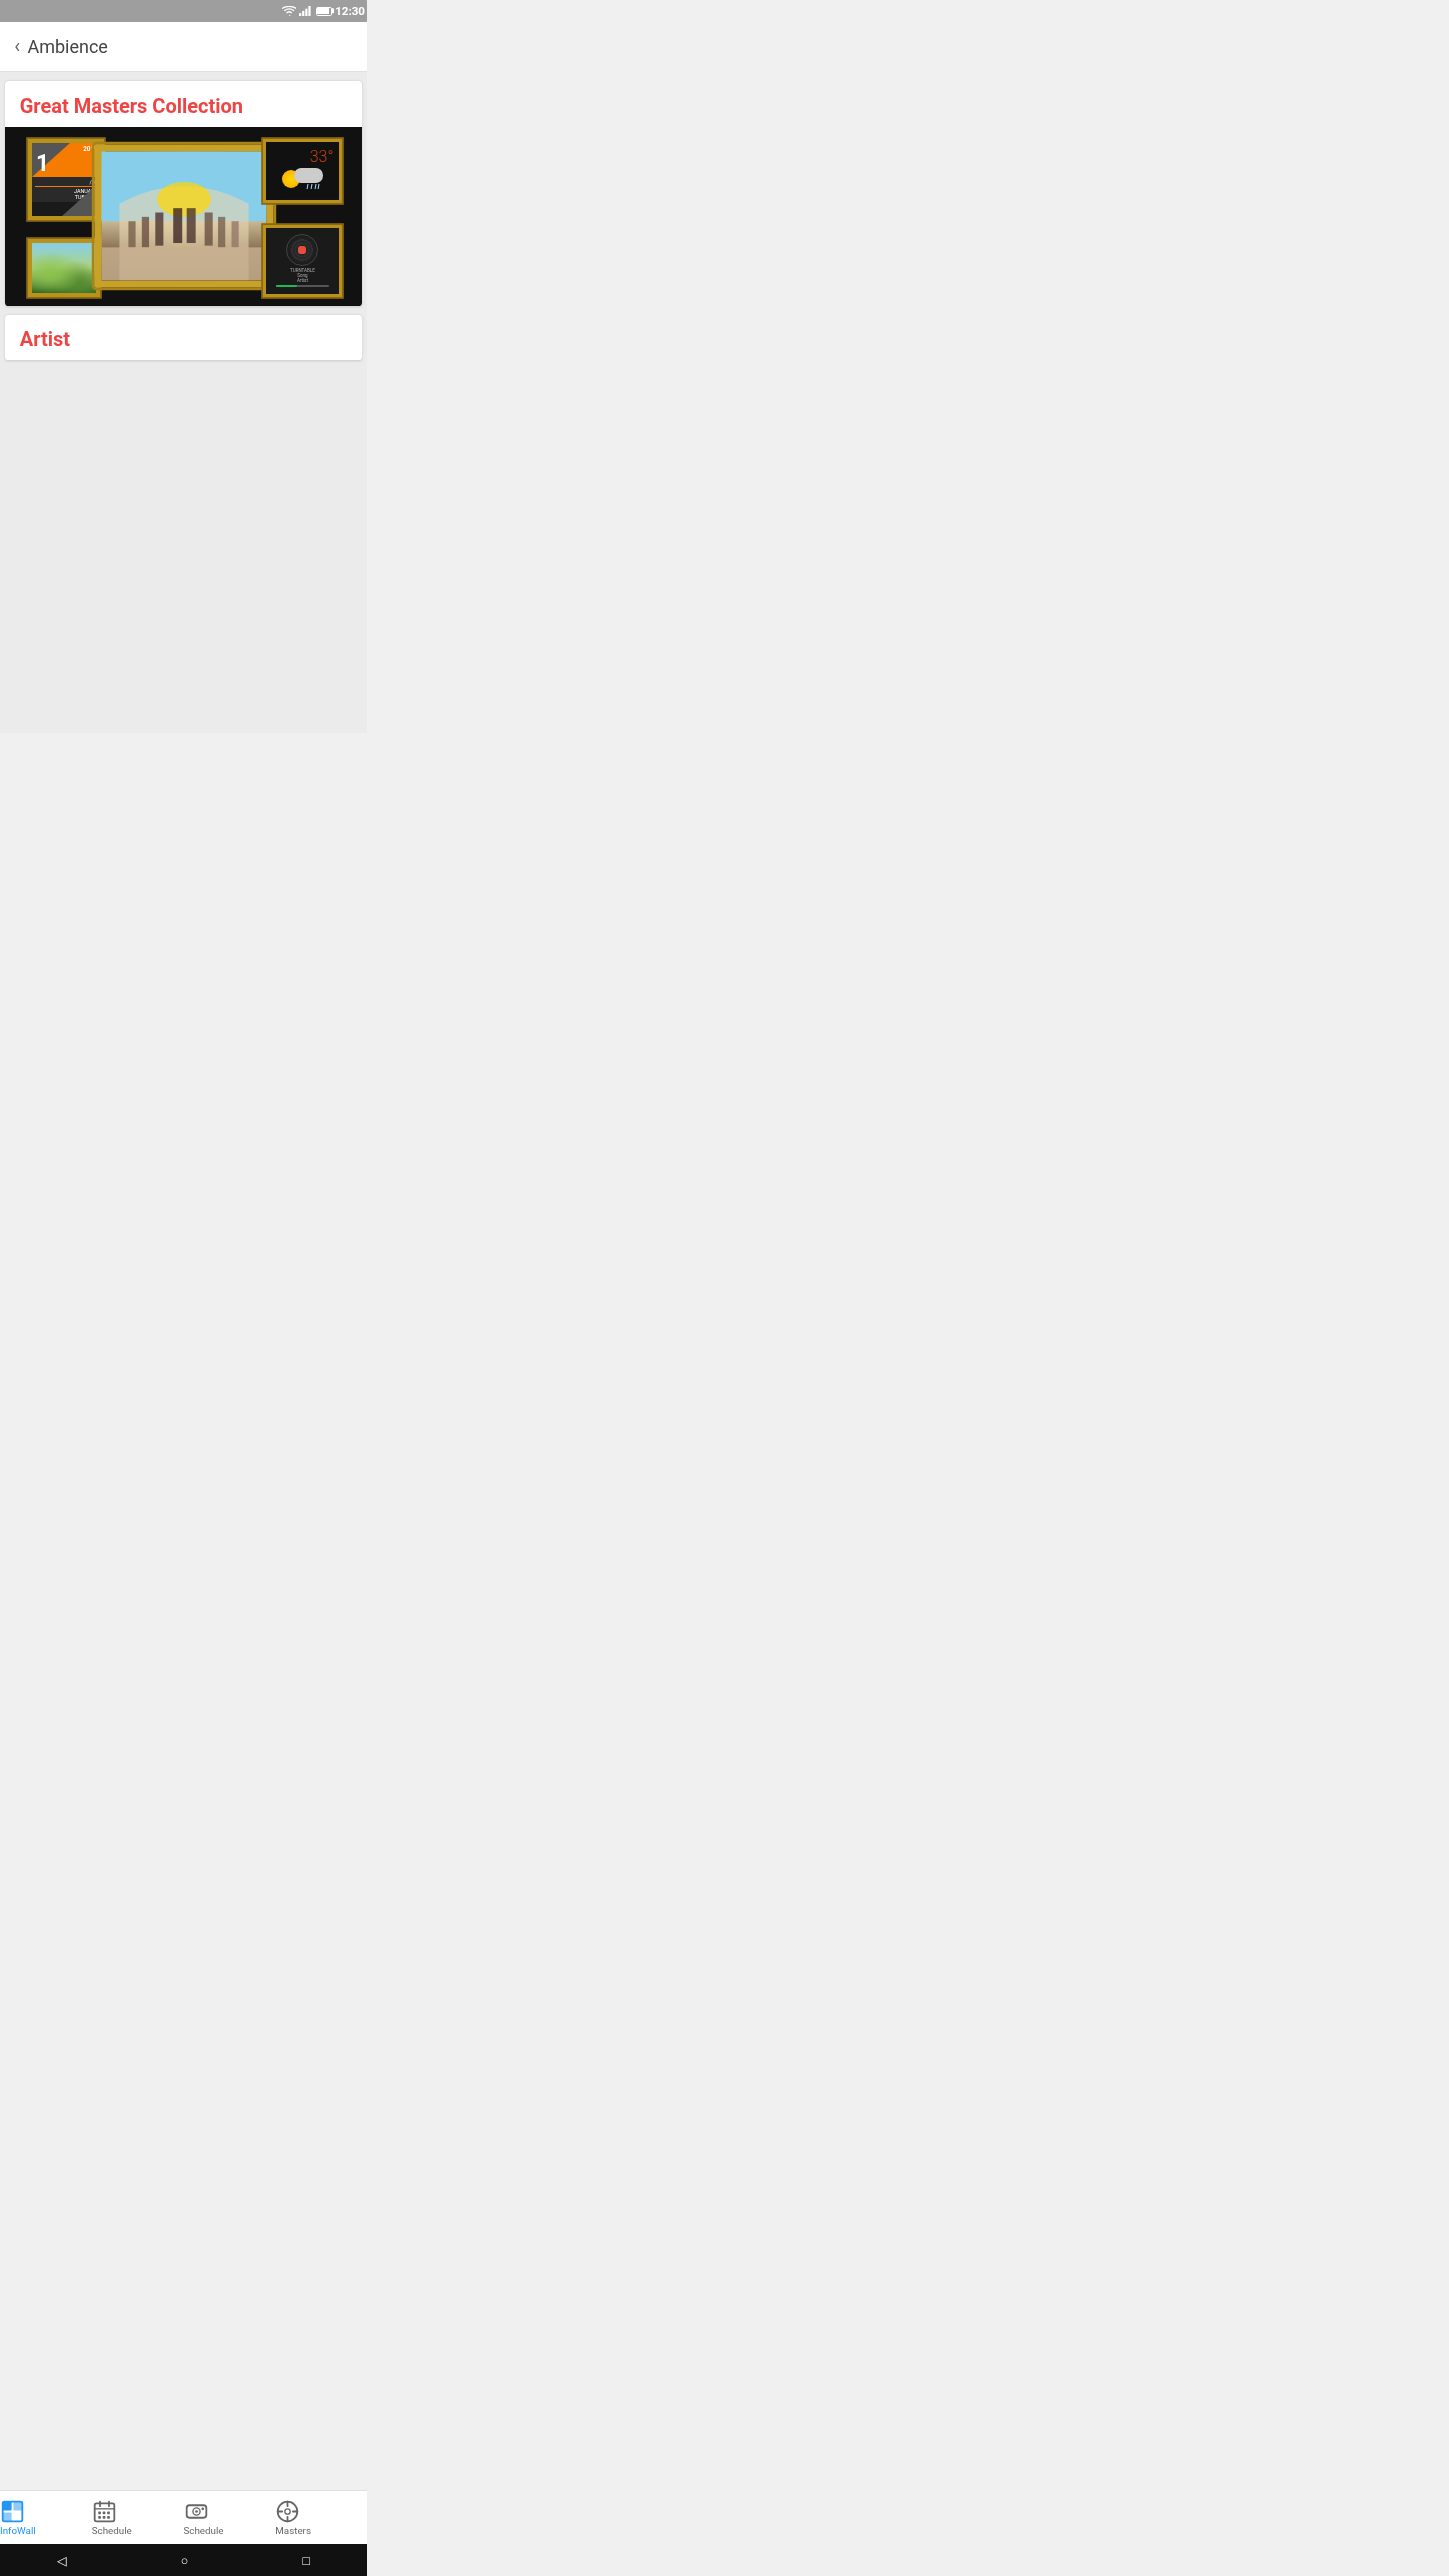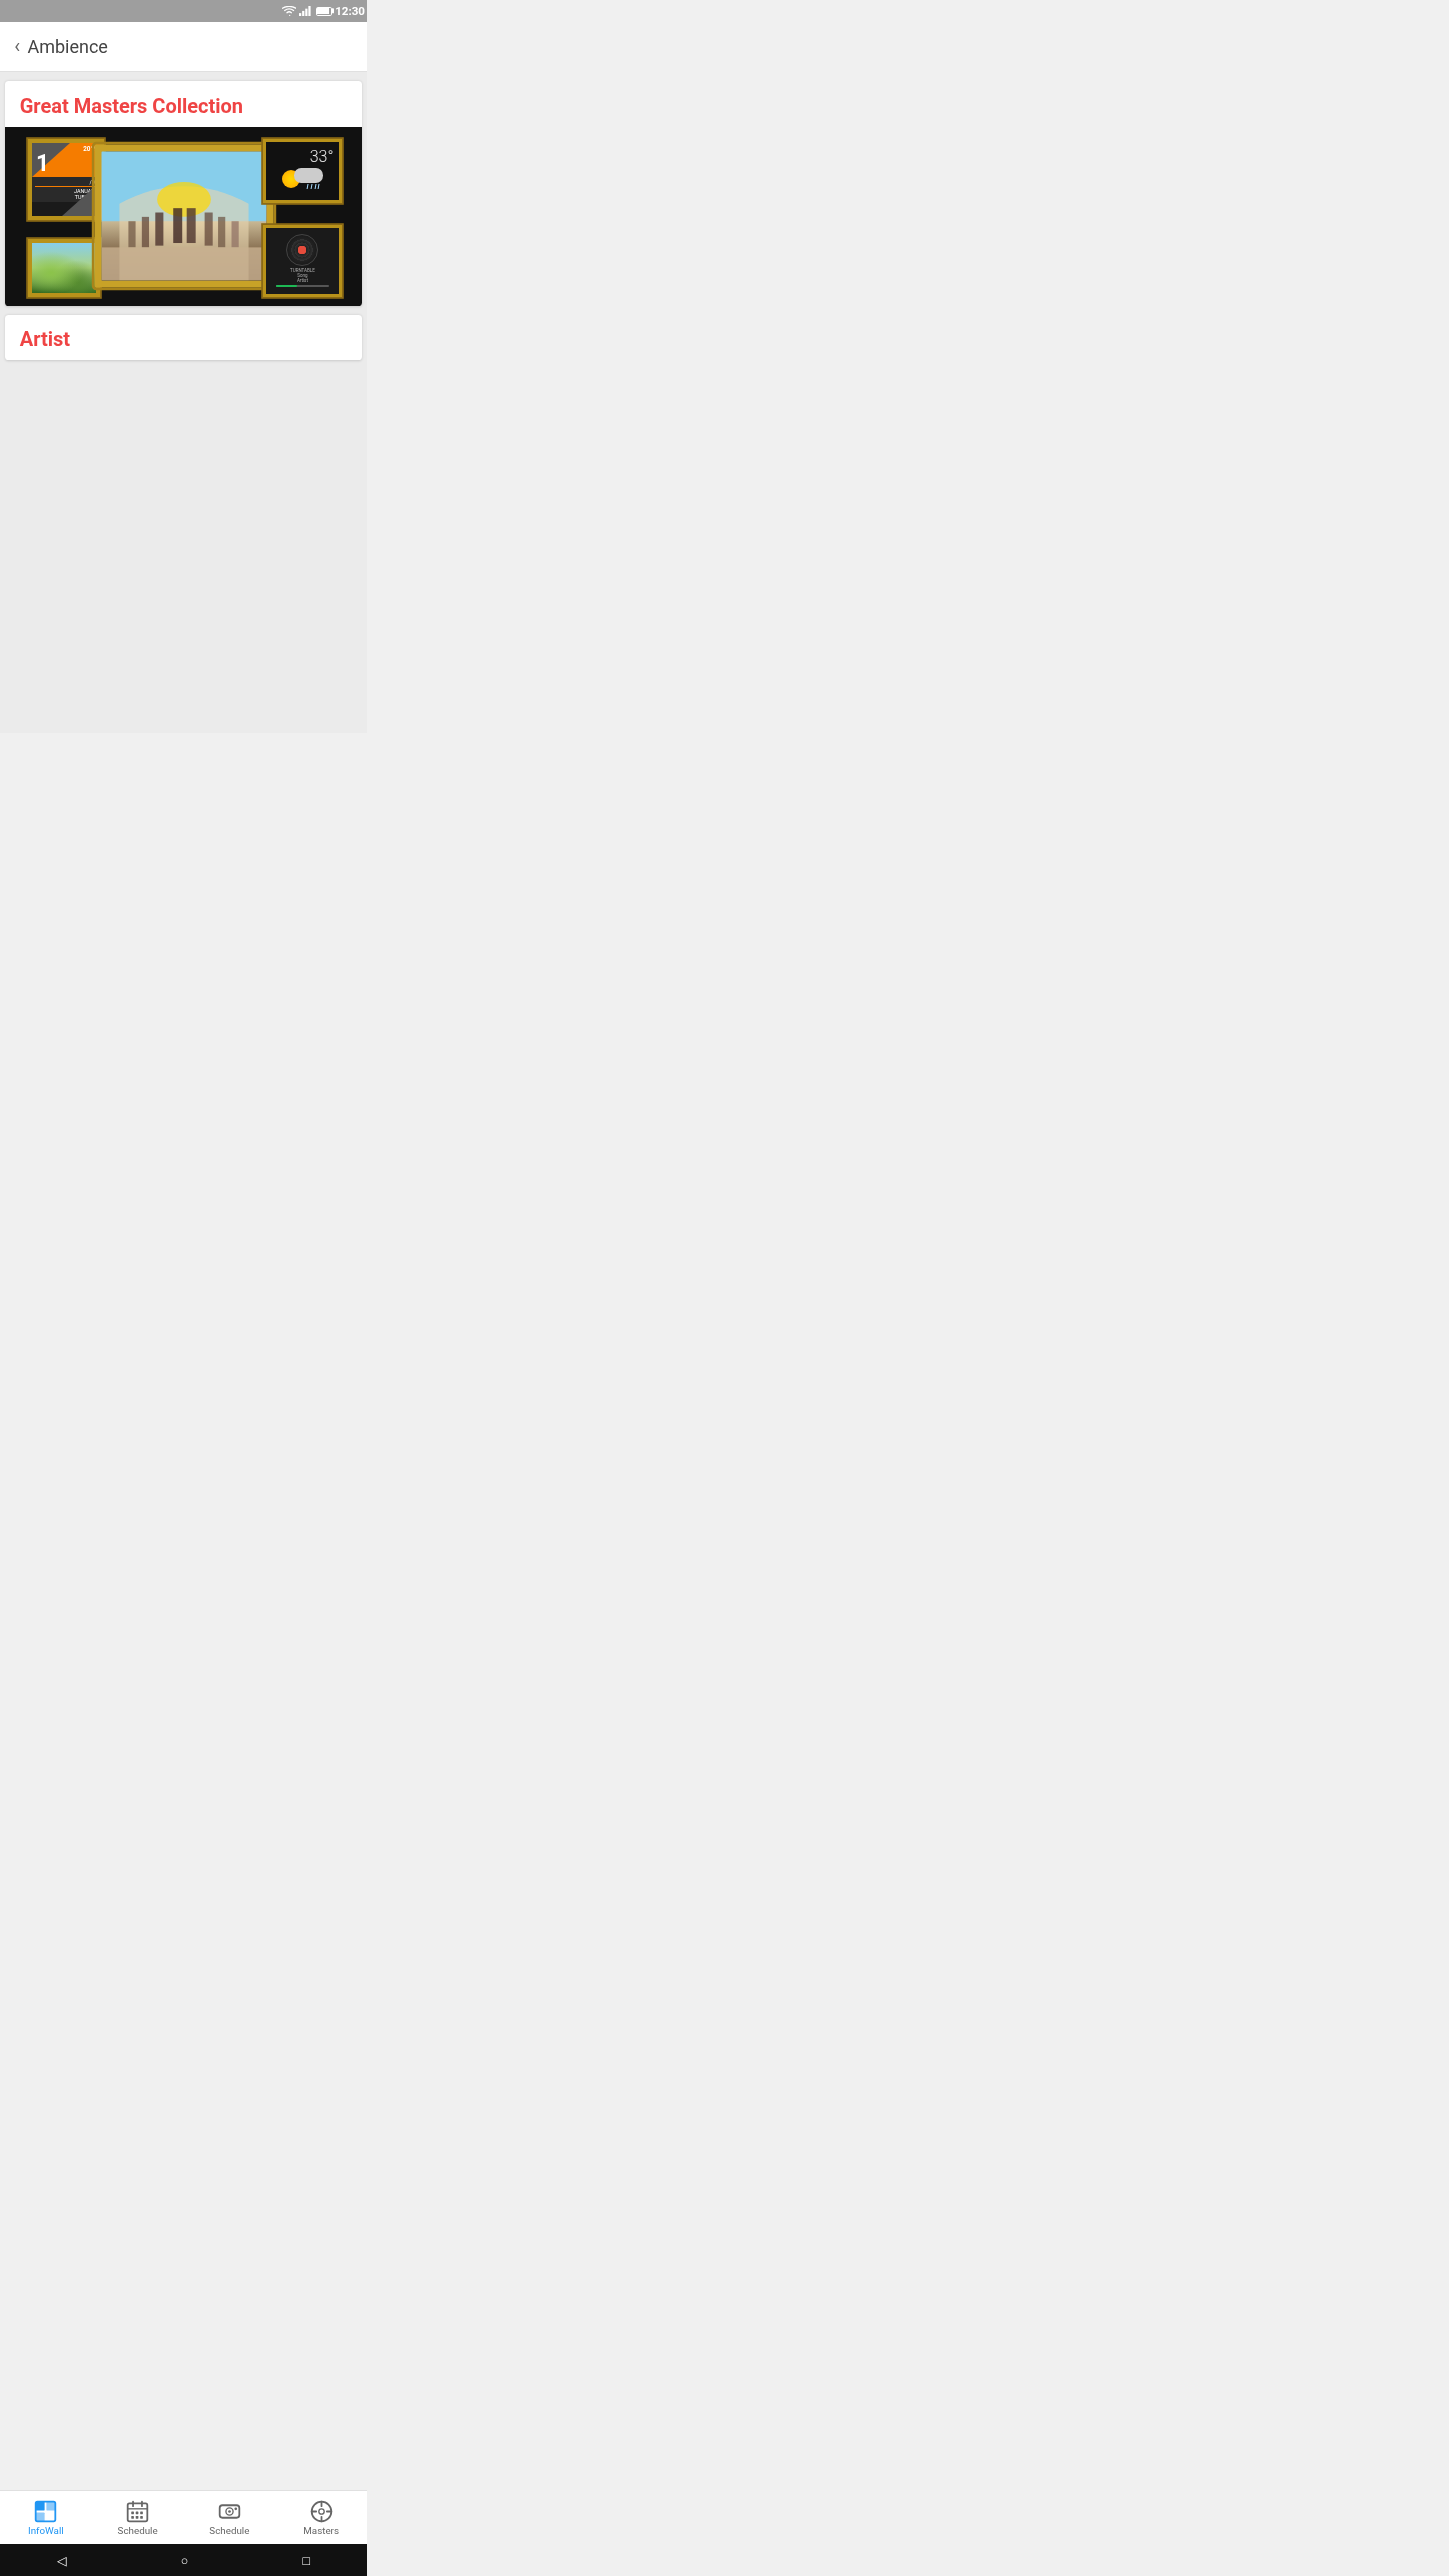--- a/index.html
+++ b/index.html
@@ -252,21 +252,21 @@
       border: 3.6px solid #b8921a;
       background: #111;
       box-shadow: 0 0 0 1.8px #8B6914;
       overflow: hidden;
       display: flex;
       flex-direction: column;
       align-items: center;
       justify-content: center;
     }
     .weather-temp {
-      color: #e5e5e5;
+      color: #c2410c;
       font-size: 16px;
       font-weight: 300;
       line-height: 1;
       align-self: flex-end;
       padding-right: 5.4px;
     }
     .weather-icon-area {
       display: flex;
       align-items: center;
       justify-content: center;
@@ -440,21 +440,21 @@
       height: 54px;
       background: white;
       display: flex;
       border-top: 0.9px solid #e0e0e0;
       z-index: 100;
     }
     .nav-item {
       flex: 1;
       display: flex;
       flex-direction: column;
-      align-items: center;
+      align-items: flex-start;
       justify-content: center;
       gap: 1.8px;
       cursor: pointer;
     }
     .nav-item.active .nav-label {
       color: #2196F3;
     }
     .nav-label {
       font-size: 9.8px;
       color: #666;

